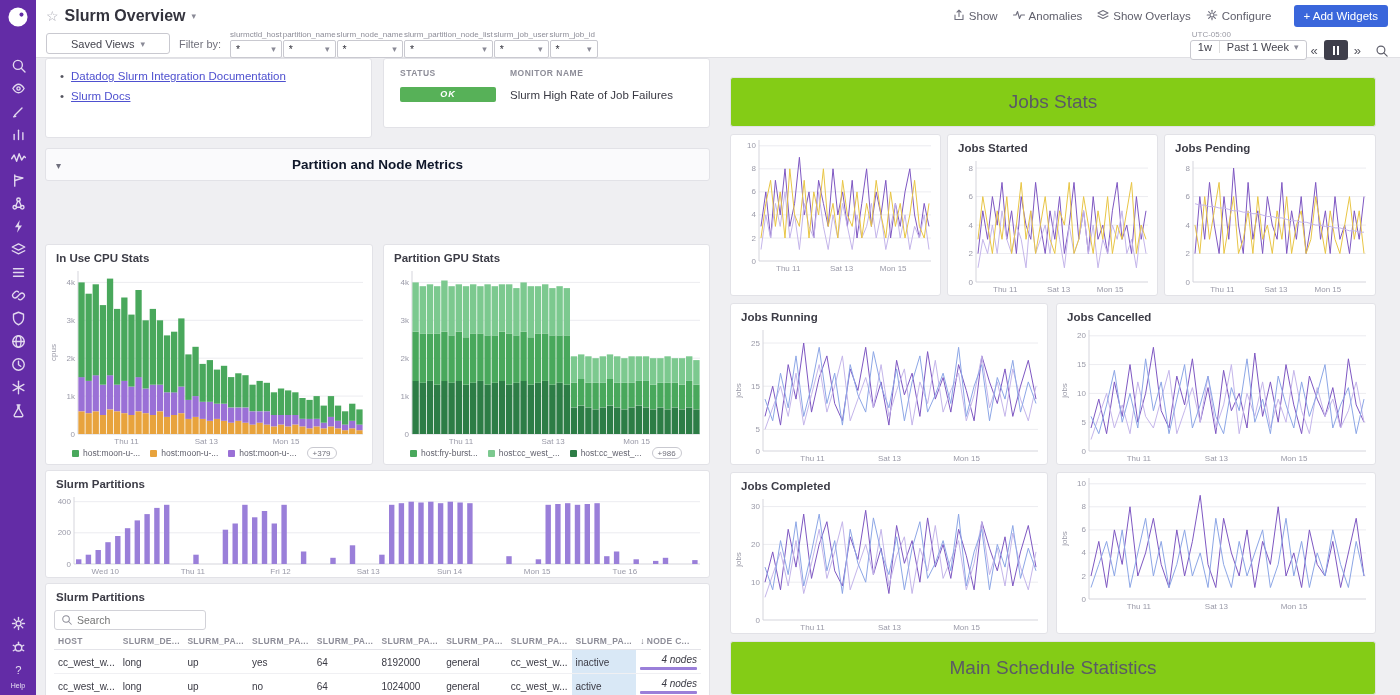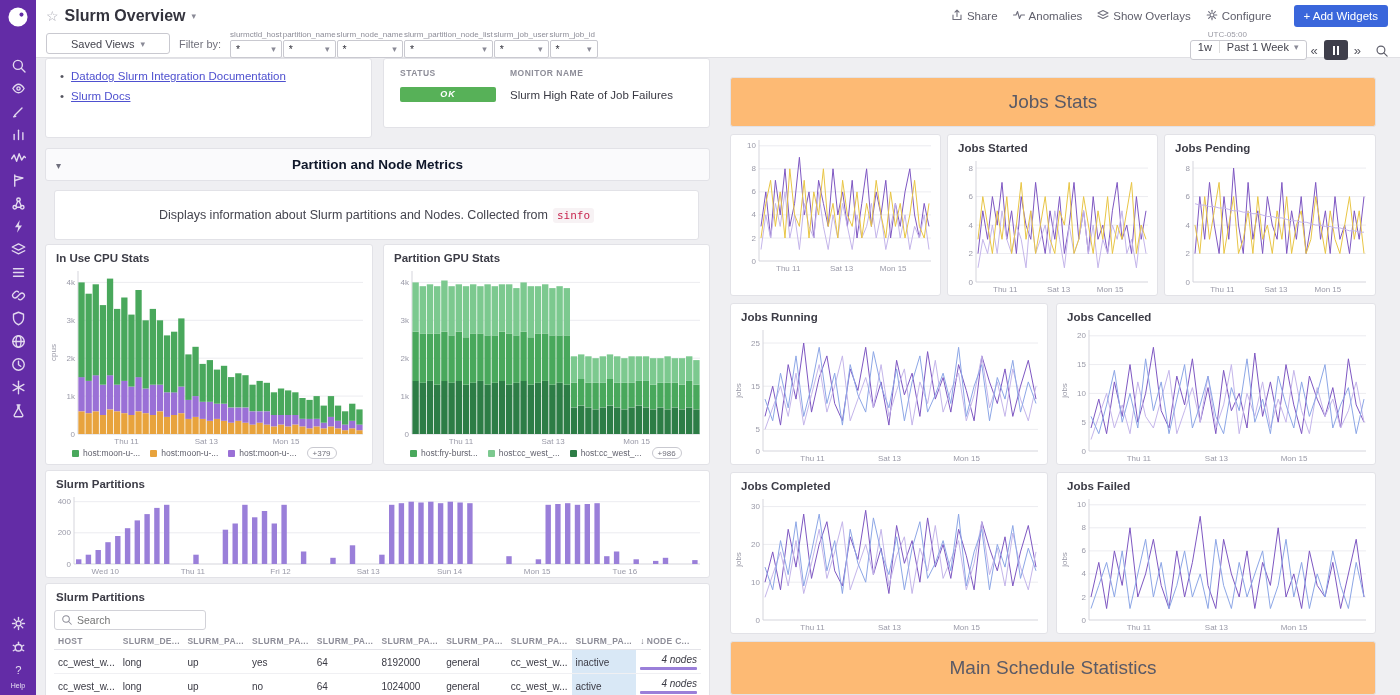--- a/index.html
+++ b/index.html
@@ -25,41 +25,41 @@
   .hdr-btn { display:flex; align-items:center; gap:4px; background:none; border:none; color:#5f5f6b; font-size:11.5px; margin-left:15px; cursor:pointer; font-family:inherit; }
   .add-widgets { margin-left:16px; background:#3a66db; color:#fff; border:none; border-radius:3px; height:22px; padding:0 10px; font-size:11.5px; cursor:pointer; font-family:inherit; }
 
   .filter-row { display:flex; align-items:flex-start; margin-top:2px; gap:9px; }
   .saved-views { display:flex; align-items:center; gap:6px; height:21px; border:1px solid #c9c9d0; background:#fff; border-radius:3px; padding:0 24px; font-size:11px; color:#44444e; cursor:pointer; font-family:inherit; margin-top:3px; }
   .filter-by { font-size:11px; color:#71717c; margin-top:8px; }
   .tpl-vars { display:flex; gap:1px; }
   .tvar-label { font-size:8px; color:#8d8d98; margin-bottom:1px; white-space:nowrap; }
   .tvar-box { display:flex; justify-content:space-between; align-items:center; gap:10px; height:18px; border:1px solid #c9c9d0; border-radius:2px; background:#fff; padding:0 5px; font-size:10.5px; color:#33333d; cursor:pointer; min-width:48px; }
   .time-block { display:flex; flex-direction:column; align-items:flex-start; }
-  .utc { font-size:8px; color:#9a9aa4; margin-bottom:1px; margin-left:18px; }
+  .utc { font-size:8px; color:#9a9aa4; margin-bottom:1px; margin-left:2px; }
   .time-row { display:flex; align-items:center; }
   .range { display:flex; align-items:flex-start; height:20px; border:1px solid #c9c9d0; border-radius:3px; background:#fff; cursor:pointer; }
   .range-short { padding:0 7px; display:flex; align-items:center; border-right:1px solid #ddd; font-size:11px; color:#44444e; }
   .range-label { padding:0 7px; font-size:11px; color:#44444e; display:flex; align-items:center; gap:5px; }
   .nav-btn { background:none; border:none; font-size:13px; color:#55555f; cursor:pointer; padding:0 4px; font-family:inherit; }
   .pause-btn { background:#3f3f4b; border:none; border-radius:3px; width:24px; height:20px; display:flex; gap:2px; align-items:center; justify-content:center; cursor:pointer; margin:0 2px; }
   .pbar { width:2px; height:9px; background:#fff; }
   .zoom-btn { background:none; border:none; margin-left:10px; cursor:pointer; display:flex; align-items:center; }
 
   
   .card { position:absolute; background:#fff; border:1px solid #e2e2e7; border-radius:3px; overflow:hidden; }
   .w-title { font-size:11.5px; font-weight:bold; color:#3c3c46; padding:7px 10px 2px; }
   .chart-card { display:flex; flex-direction:column; }
   .chart { flex:1; min-height:0; margin:0 4px 0 2px; }
   .legend { display:flex; align-items:center; gap:10px; padding:1px 10px 6px 26px; height:17px; }
   .leg-item { display:flex; align-items:center; gap:4px; font-size:8.5px; color:#5f5f6b; white-space:nowrap; }
   .leg-sq { width:7px; height:7px; border-radius:1px; flex:none; }
   .leg-more { border:1px solid #c9c9d0; border-radius:8px; font-size:8px; color:#71717c; padding:0 5px; height:12px; display:flex; align-items:center; }
 
-  .banner { position:absolute; background:#fdba74; border:1px solid #e2e2e7; border-radius:3px; display:flex; align-items:center; justify-content:center; }
+  .banner { position:absolute; background:#84cc16; border:1px solid #e2e2e7; border-radius:3px; display:flex; align-items:center; justify-content:center; }
   .banner.small { background:#fafafc; }
   .banner-title { font-size:13.5px; font-weight:bold; color:#0f172a; }
   .banner-title-big { font-size:19px; color:#5a5a66; }
   .collapse-caret { position:absolute; left:10px; top:50%; transform:translateY(-50%); color:#6f6f7d; font-size:10px; cursor:pointer; }
 
   #w-notes ul { list-style:none; padding:11px 14px; }
   #w-notes li { font-size:11.5px; margin-bottom:8px; color:#444; }
   #w-notes li::before { content:"•"; color:#55555f; margin-right:7px; }
   #w-notes a { color:#4e50cf; text-decoration:underline; cursor:pointer; }
 
@@ -251,21 +251,21 @@
       <span class="star">☆</span>
       <span class="page-title">Slurm Overview</span>
       <span class="caret">▾</span>
       <div class="spacer"></div>
       <div class="hdr-actions" id="hdr-actions">
           <button class="hdr-btn">
             <span><svg width="12" height="12" viewBox="0 0 12 12" fill="none" stroke="#6f6f7d" stroke-width="1.1" stroke-linecap="round" stroke-linejoin="round">
                 <path d="M6 7.5V1.5M4 3.2L6 1.2l2 2"></path>
                 <path d="M2 6v4.5h8V6"></path>
               </svg></span>
-            <span>Share</span>
+            <span>Show</span>
           </button>
           <button class="hdr-btn">
             <span><svg width="12" height="12" viewBox="0 0 12 12" fill="none" stroke="#6f6f7d" stroke-width="1.1" stroke-linecap="round" stroke-linejoin="round">
                 <polyline points="0.5,6 3,6 4.5,2.5 6.5,9.5 8,6 11.5,6"></polyline>
               </svg></span>
             <span>Anomalies</span>
           </button>
           <button class="hdr-btn">
             <span><svg width="12" height="12" viewBox="0 0 12 12" fill="none" stroke="#6f6f7d" stroke-width="1.1" stroke-linecap="round" stroke-linejoin="round">
                 <polygon points="6,1.5 11,4 6,6.5 1,4"></polygon>
@@ -384,24 +384,20 @@
       <span class="ok-pill" style="background: rgb(87, 177, 88);">OK</span>
       <span class="mon-name">Slurm High Rate of Job Failures</span>
     </div>
   </div>
 
   <div class="banner small" id="w-group1">
     <span class="collapse-caret">▾</span>
     <span class="banner-title">Partition and Node Metrics</span>
   </div>
 
-  <div class="card note-card" id="w-note2">
-    <span>Displays information about Slurm partitions and Nodes. Collected from</span>
-    <code class="code">sinfo</code>
-  </div>
 
   <div class="card chart-card" id="w-cpu">
     <div class="w-title">In Use CPU Stats</div>
     <div class="chart"><svg width="320" height="181" viewBox="0 0 320 181">
           <text x="27" y="170.5" font-size="8" fill="#9a9aa8" text-anchor="end" font-family="Liberation Sans,sans-serif">0</text>
           <line x1="30" y1="130.1" x2="315" y2="130.1" stroke="#ececf0"></line>
           <text x="27" y="132.6" font-size="8" fill="#9a9aa8" text-anchor="end" font-family="Liberation Sans,sans-serif">1k</text>
           <line x1="30" y1="92.2" x2="315" y2="92.2" stroke="#ececf0"></line>
           <text x="27" y="94.7" font-size="8" fill="#9a9aa8" text-anchor="end" font-family="Liberation Sans,sans-serif">2k</text>
           <line x1="30" y1="54.3" x2="315" y2="54.3" stroke="#ececf0"></line>
@@ -955,21 +951,20 @@
           <polyline points="32.0,88.2 39.7,57.9 47.5,95.8 55.2,35.3 63.0,73.1 70.7,20.1 78.5,84.4 86.2,50.4 93.9,27.7 101.7,76.8 109.4,92.0 117.2,42.8 124.9,65.5 132.7,16.3 140.4,80.6 148.1,54.2 155.9,99.5 163.6,31.5 171.4,69.3 179.1,46.6 186.9,88.2 194.6,23.9 202.3,73.1 210.1,50.4 217.8,84.4 225.6,35.3 233.3,61.7 241.1,95.8 248.8,27.7 256.5,54.2 264.3,76.8 272.0,42.8 279.8,92.0 287.5,57.9 295.3,31.5 303.0,73.1" fill="none" stroke="#7e57c2" stroke-width="1"></polyline>
           <polyline points="32.0,103.3 39.7,80.6 47.5,57.9 55.2,92.0 63.0,46.6 70.7,99.5 78.5,69.3 86.2,35.3 93.9,84.4 101.7,57.9 109.4,27.7 117.2,95.8 124.9,73.1 132.7,50.4 140.4,80.6 148.1,35.3 155.9,92.0 163.6,61.7 171.4,42.8 179.1,99.5 186.9,54.2 194.6,76.8 202.3,31.5 210.1,84.4 217.8,65.5 225.6,46.6 233.3,95.8 241.1,69.3 248.8,27.7 256.5,80.6 264.3,54.2 272.0,92.0 279.8,39.0 287.5,73.1 295.3,95.8 303.0,57.9" fill="none" stroke="#c4b5ea" stroke-width="1"></polyline>
           <polyline points="32.0,73.1 39.7,95.8 47.5,46.6 55.2,80.6 63.0,27.7 70.7,92.0 78.5,57.9 86.2,20.1 93.9,76.8 101.7,46.6 109.4,99.5 117.2,35.3 124.9,69.3 132.7,88.2 140.4,23.9 148.1,57.9 155.9,80.6 163.6,42.8 171.4,95.8 179.1,54.2 186.9,27.7 194.6,84.4 202.3,69.3 210.1,46.6 217.8,76.8 225.6,20.1 233.3,92.0 241.1,57.9 248.8,35.3 256.5,95.8 264.3,50.4 272.0,73.1 279.8,31.5 287.5,84.4 295.3,54.2 303.0,76.8" fill="none" stroke="#8ca6e6" stroke-width="1"></polyline>
           <text x="79.5" y="136" font-size="8" fill="#9a9aa8" text-anchor="middle" font-family="Liberation Sans,sans-serif">Thu 11</text>
           <text x="156.5" y="136" font-size="8" fill="#9a9aa8" text-anchor="middle" font-family="Liberation Sans,sans-serif">Sat 13</text>
           <text x="233.5" y="136" font-size="8" fill="#9a9aa8" text-anchor="middle" font-family="Liberation Sans,sans-serif">Mon 15</text>
           <text x="8" y="65.5" font-size="8" fill="#9a9aa8" text-anchor="middle" transform="rotate(-90 8 65.5)" font-family="Liberation Sans,sans-serif">jobs</text>
         </svg></div>
   </div>
   <div class="card chart-card" id="w-failed">
-    <div class="w-title">Jobs Failed</div>
     <div class="chart"><svg width="312" height="139" viewBox="0 0 312 139">
           <text x="27" y="128.5" font-size="8" fill="#9a9aa8" text-anchor="end" font-family="Liberation Sans,sans-serif">0</text>
           <line x1="30" y1="103.0" x2="307" y2="103.0" stroke="#ececf0"></line>
           <text x="27" y="105.5" font-size="8" fill="#9a9aa8" text-anchor="end" font-family="Liberation Sans,sans-serif">2</text>
           <line x1="30" y1="79.9" x2="307" y2="79.9" stroke="#ececf0"></line>
           <text x="27" y="82.4" font-size="8" fill="#9a9aa8" text-anchor="end" font-family="Liberation Sans,sans-serif">4</text>
           <line x1="30" y1="56.9" x2="307" y2="56.9" stroke="#ececf0"></line>
           <text x="27" y="59.4" font-size="8" fill="#9a9aa8" text-anchor="end" font-family="Liberation Sans,sans-serif">6</text>
           <line x1="30" y1="33.8" x2="307" y2="33.8" stroke="#ececf0"></line>
           <text x="27" y="36.3" font-size="8" fill="#9a9aa8" text-anchor="end" font-family="Liberation Sans,sans-serif">8</text>

